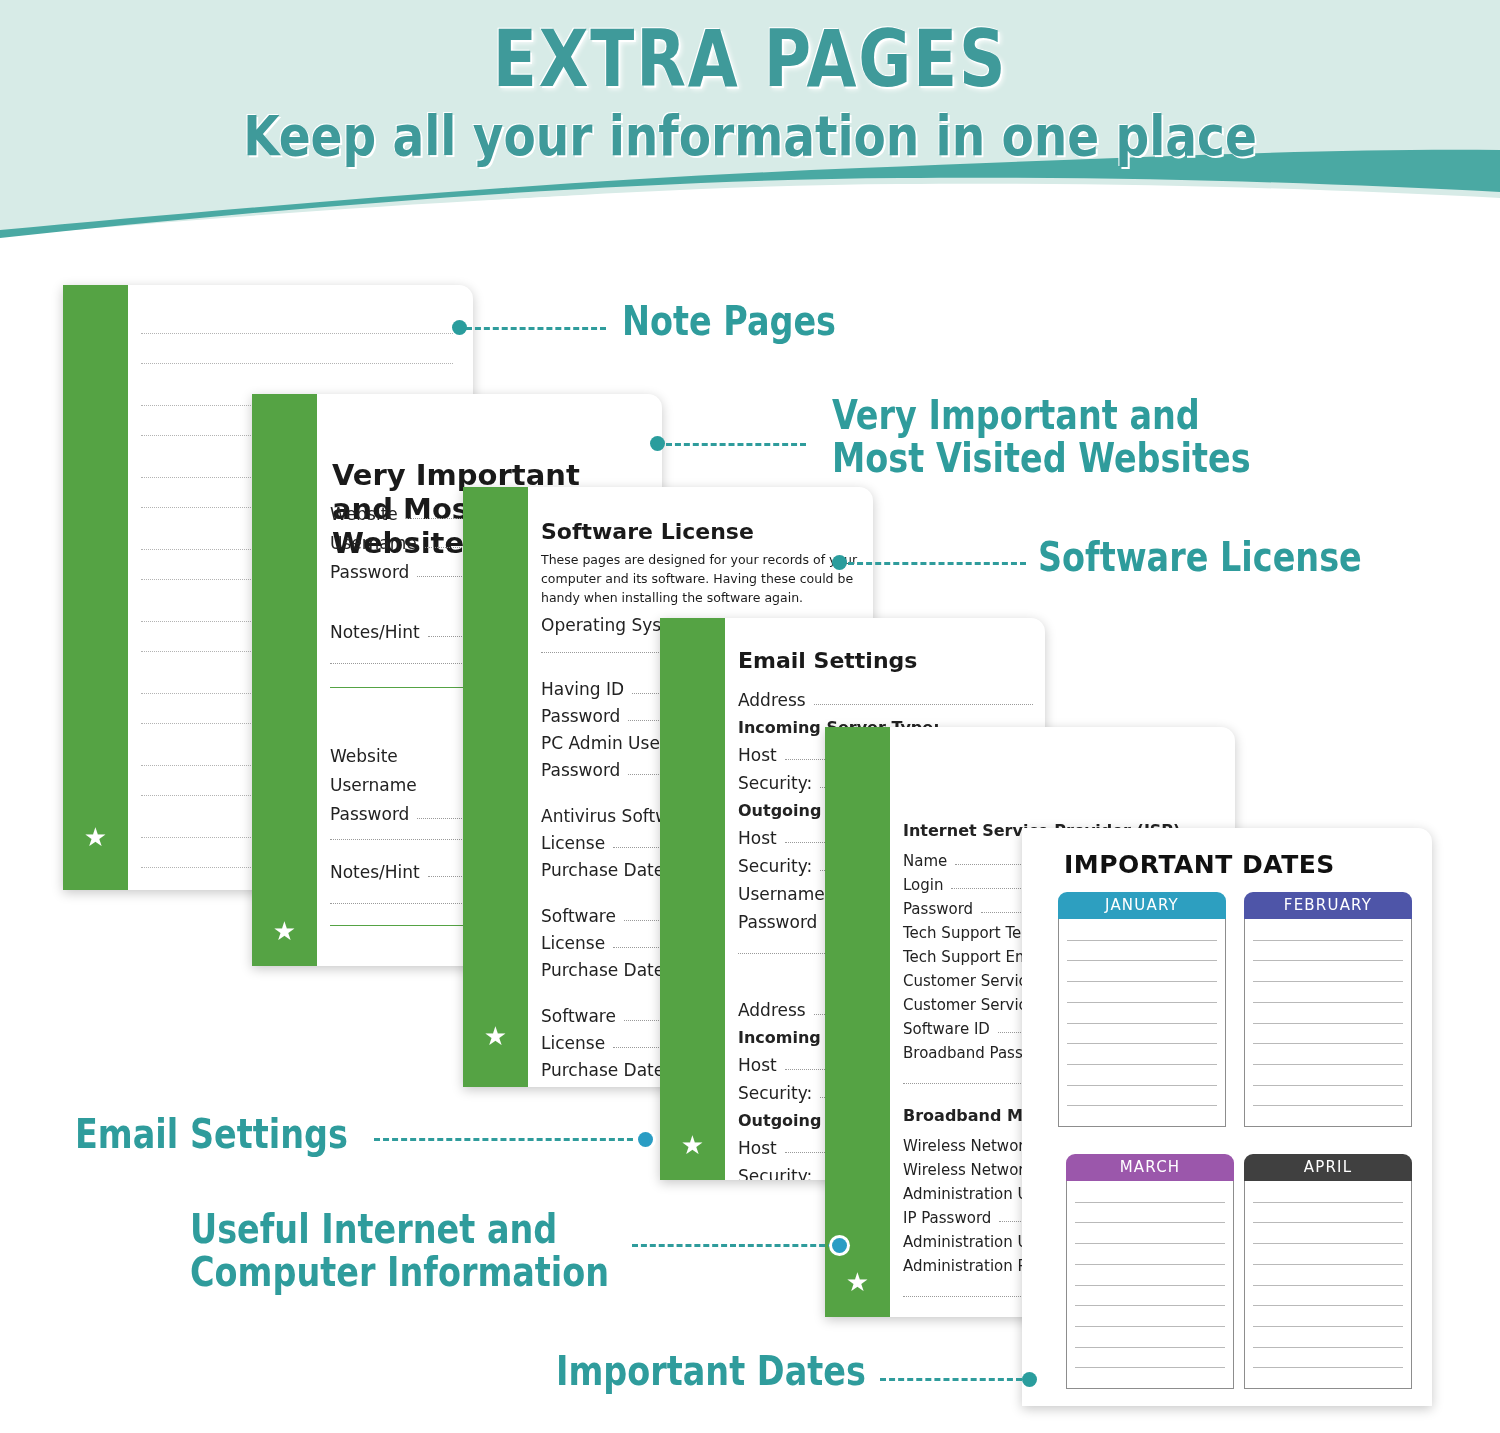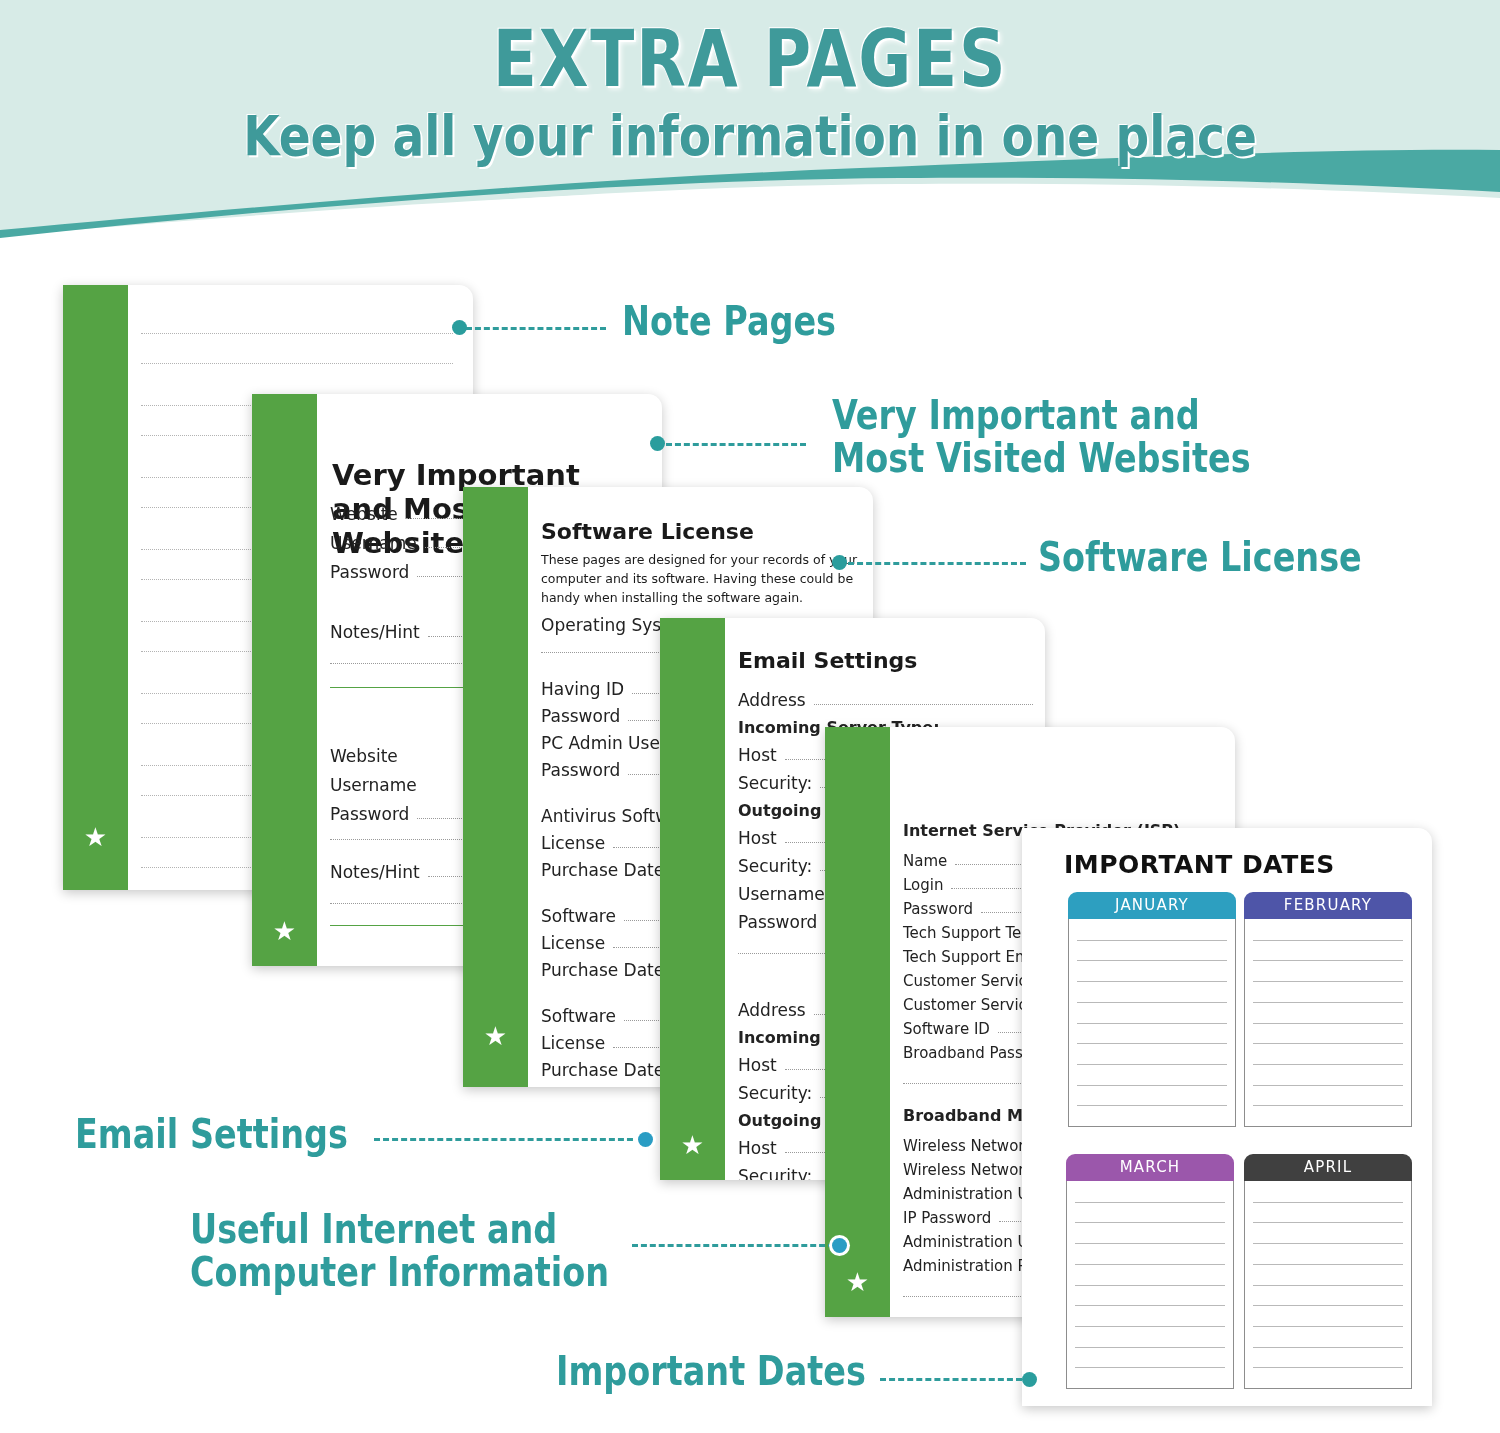--- a/index.html
+++ b/index.html
@@ -414,21 +414,21 @@
           <span class="dots"></span>
         </div>
         <div class="blankdots" style="margin: 20px 0px 0px;"></div>
       </div>
   </div>
 </div>
 
 <div class="card" id="card-dates" style="left:1022px;top:828px;width:410px;height:578px;border-top-right-radius:14px;">
   <div class="idtitle" style="position:absolute;top:22px;left:42px;">IMPORTANT DATES</div>
   <div id="months">
-      <div class="monthbox" style="left: 46px; top: 64px; width: 168px;">
+      <div class="monthbox" style="left: 36px; top: 64px; width: 168px;">
         <div class="monthhead" style="background: rgb(45, 159, 192);">JANUARY</div>
         <div class="monthbody" style="height: 207px;">
           <div class="mline" style="top: 21px;"></div>
           <div class="mline" style="top: 41px;"></div>
           <div class="mline" style="top: 62px;"></div>
           <div class="mline" style="top: 83px;"></div>
           <div class="mline" style="top: 104px;"></div>
           <div class="mline" style="top: 124px;"></div>
           <div class="mline" style="top: 145px;"></div>
           <div class="mline" style="top: 166px;"></div>

